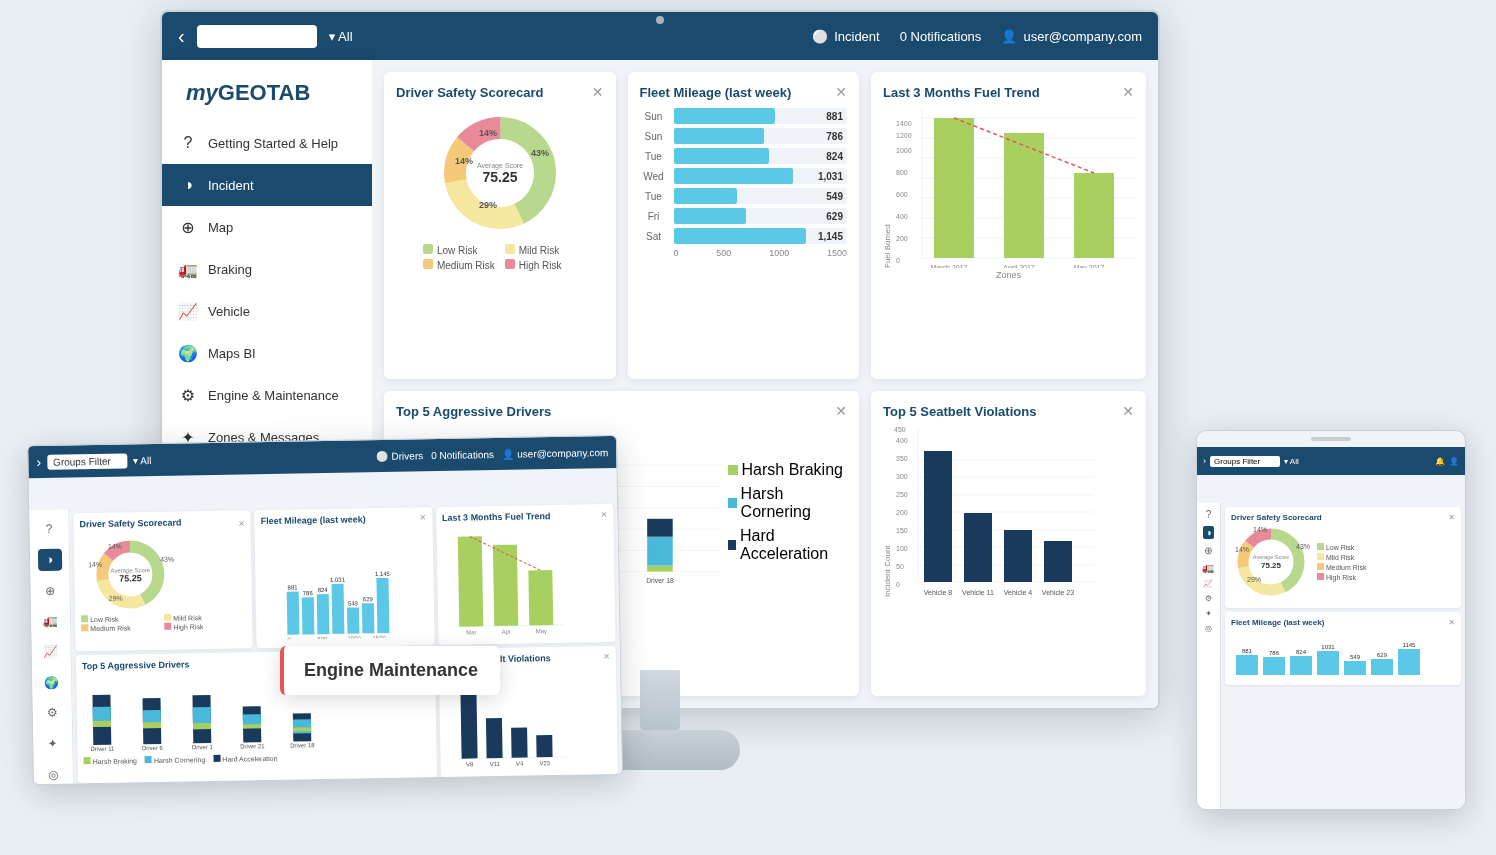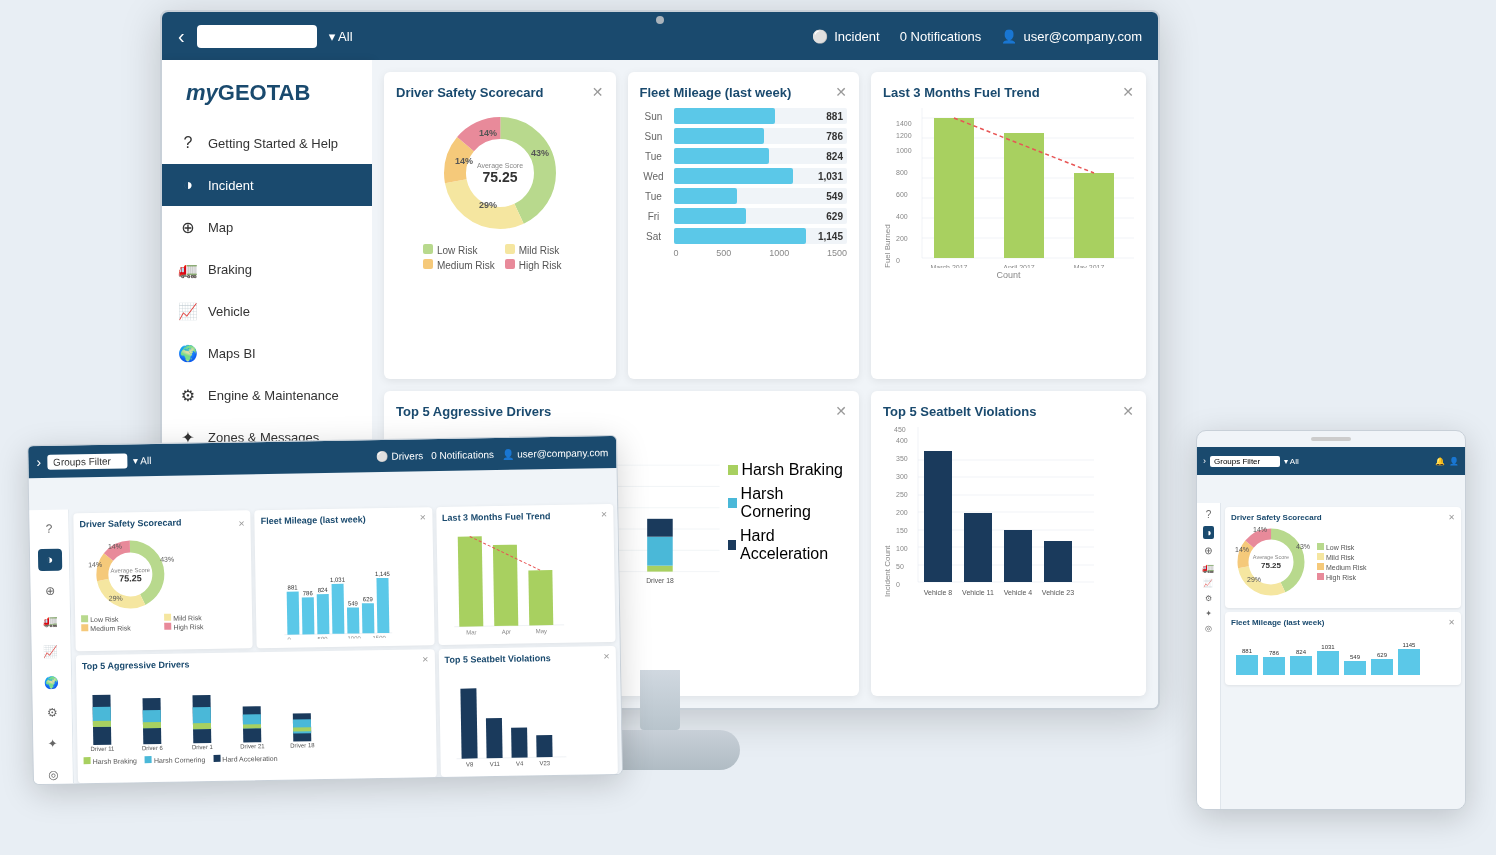--- a/index.html
+++ b/index.html
@@ -587,21 +587,21 @@
               <rect x="110" y="25" width="40" height="125" fill="#a8d060"></rect>
               <rect x="180" y="65" width="40" height="85" fill="#a8d060"></rect>
 
               <line x1="60" y1="10" x2="200" y2="65" stroke="#e85555" stroke-width="1.5" stroke-dasharray="4,3"></line>
 
               <text x="55" y="162" font-size="7" fill="#888" text-anchor="middle">March 2017</text>
               <text x="125" y="162" font-size="7" fill="#888" text-anchor="middle">April 2017</text>
               <text x="195" y="162" font-size="7" fill="#888" text-anchor="middle">May 2017</text>
             </svg>
           </div>
-          <div style="text-align:center;font-size:9px;color:#888;margin-top:2px;">Count</div>
+          <div style="text-align:center;font-size:9px;color:#888;margin-top:2px;">Zones</div>
         </div>
 
         <div class="card" style="grid-column:1/3;">
           <div class="card-header">
             <span class="card-title">Top 5 Aggressive Drivers</span>
             <button class="card-close">✕</button>
           </div>
           <div style="display:flex;gap:8px;">
             <svg width="380" height="170" viewBox="0 0 380 170">
 
@@ -939,14 +939,17 @@
             <rect x="140" y="32" width="22" height="16" fill="#5bc8e8"></rect>
               <text x="151" y="30" font-size="6" fill="#333" text-anchor="middle">629</text>
             <rect x="167" y="22" width="22" height="26" fill="#5bc8e8"></rect>
               <text x="178" y="20" font-size="6" fill="#333" text-anchor="middle">1145</text>
           </svg>
         </div>
       </div>
     </div>
   </div>
 
+  <div class="engine-popup">
+    <span class="engine-popup-title">Engine Maintenance</span>
+  </div>
 
 </div>
 
 </body></html>

